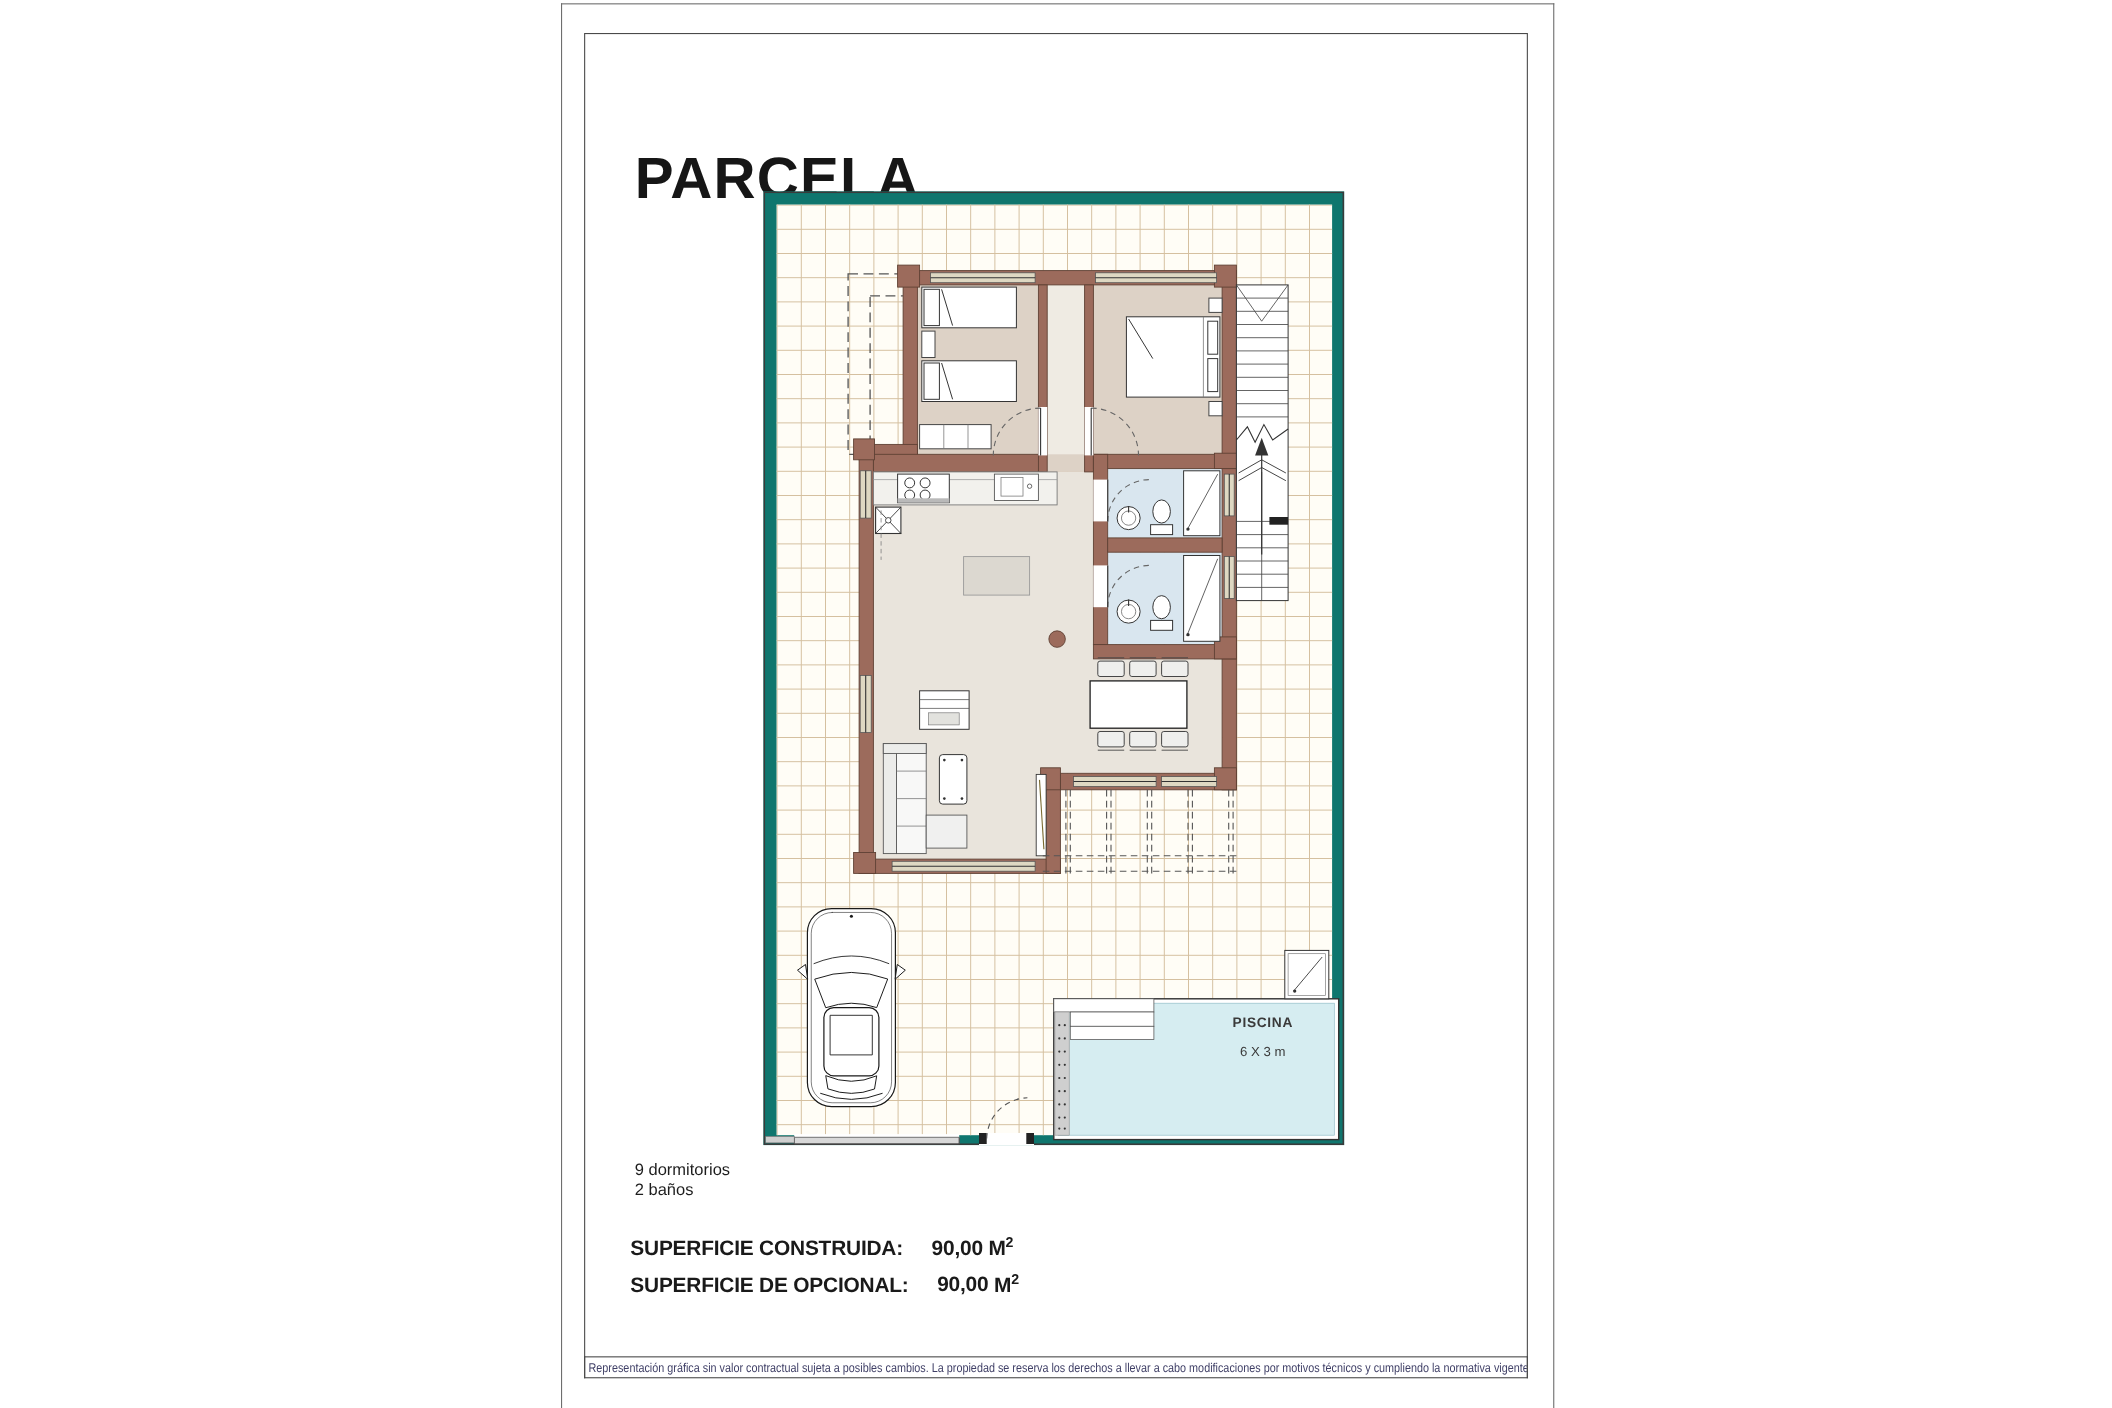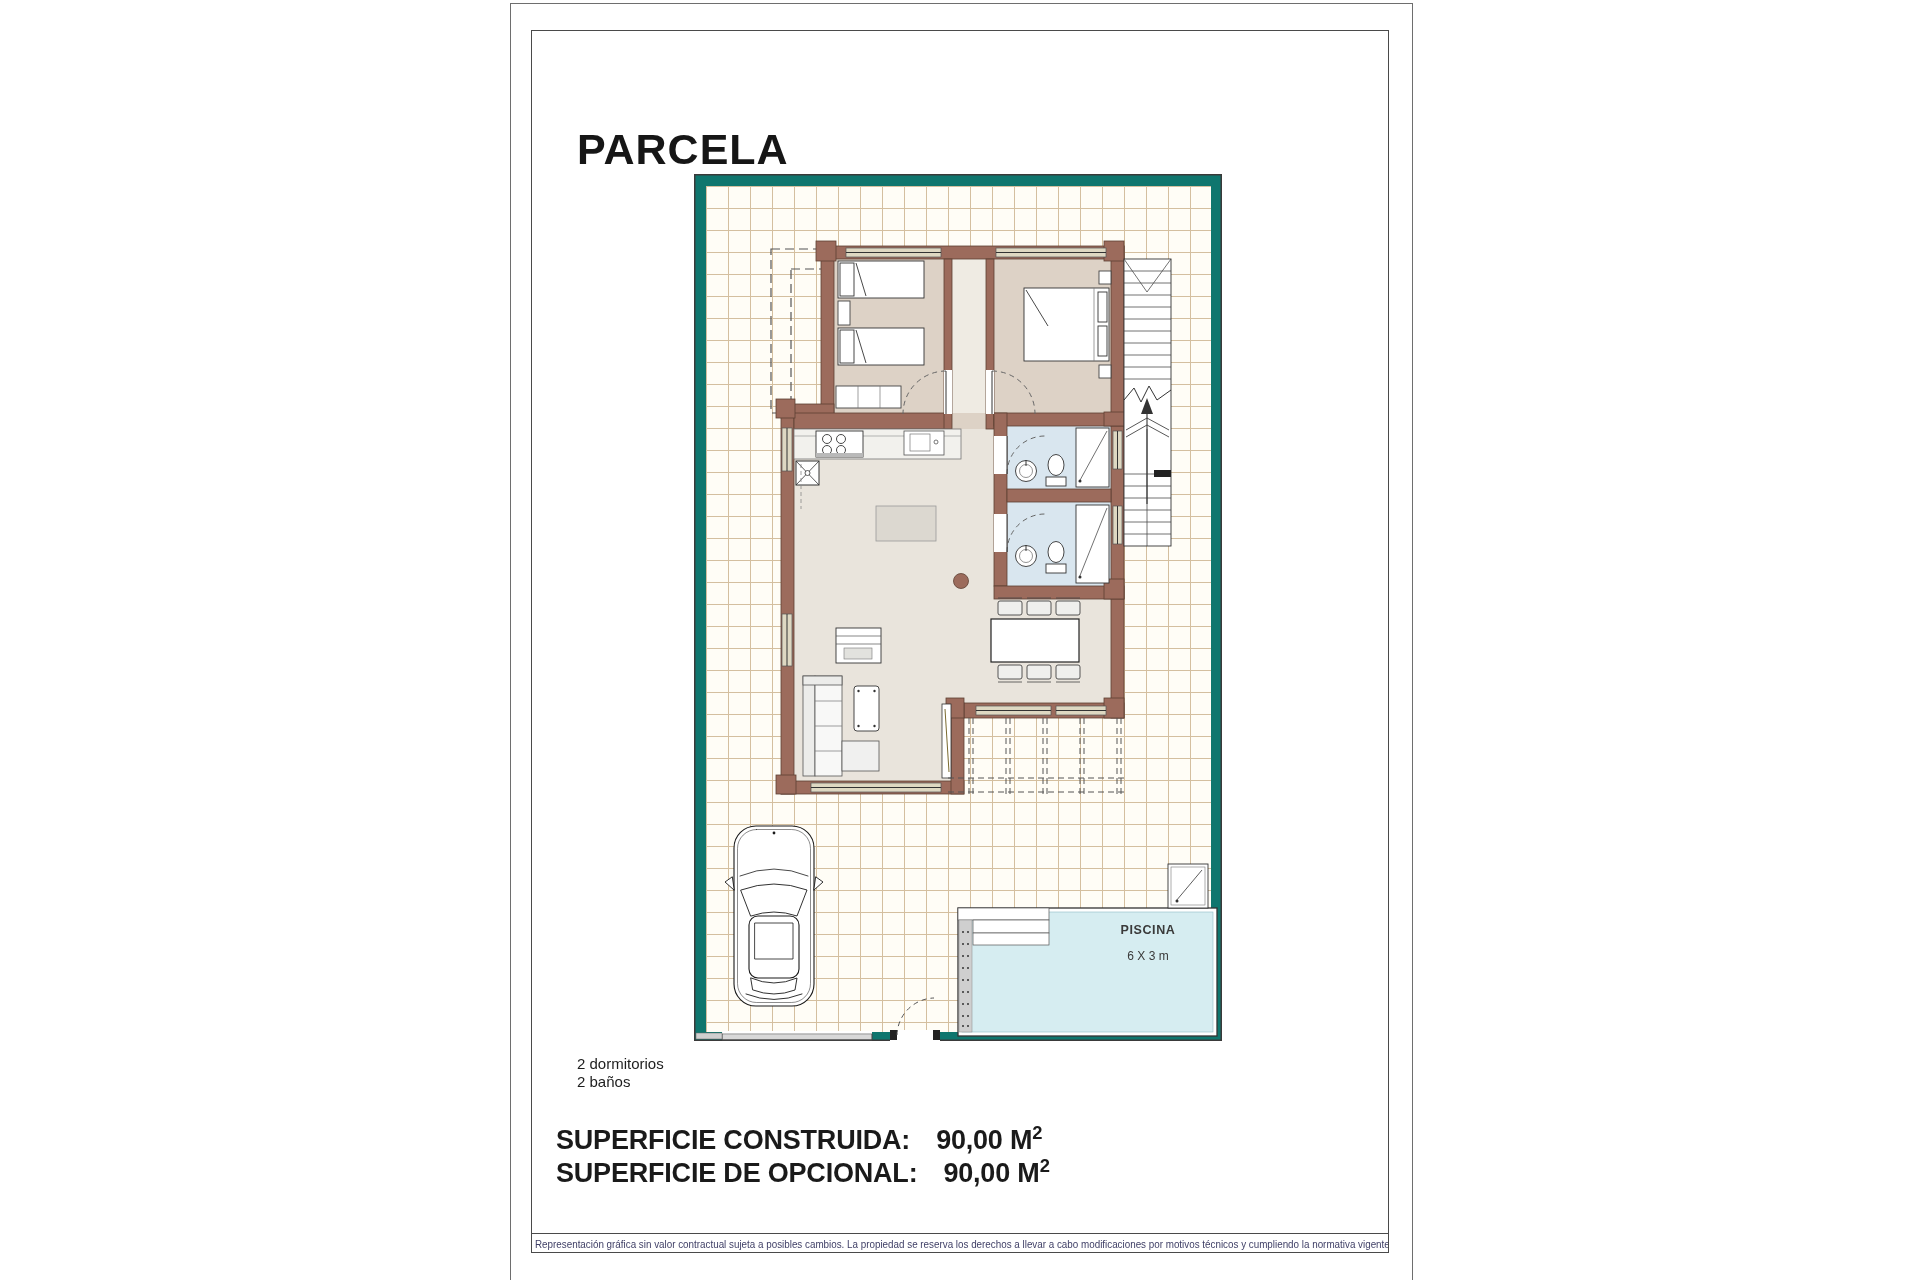--- a/index.html
+++ b/index.html
@@ -10,40 +10,40 @@
   .page{
     position:absolute;left:510px;top:3px;width:901px;height:1277px;
     background:#ffffff;border-left:1px solid #6e6e6e;border-top:1px solid #6e6e6e;border-right:1px solid #6e6e6e;
   }
   .frame{
     position:absolute;left:20px;top:26px;width:858px;height:1223px;
     border:1px solid #4a4a4a;box-sizing:border-box;background:#ffffff;
   }
   .title{
     position:absolute;left:66px;top:92px;
-    font-size:43px;font-weight:bold;letter-spacing:1px;color:#161616;
+    font-size:53px;font-weight:bold;letter-spacing:1px;color:#161616;
   }
   .plan{
     position:absolute;left:183px;top:170px;width:528px;height:867px;background:#0f766e;
   }
   .plan .grid{
     position:absolute;left:12px;top:12px;right:11px;bottom:9px;
     background-color:#fffdf6;
     background-image:
       linear-gradient(to right,#d4bf9f 1px,transparent 1px),
       linear-gradient(to bottom,#d4bf9f 1px,transparent 1px);
     background-size:22px 22px;
   }
   .plan svg{position:absolute;left:0;top:0;}
   .summary{
     position:absolute;left:66px;top:1051px;color:#1d1d1d;font-size:15px;line-height:18px;
   }
   .area-line{
-    position:absolute;left:45px;white-space:nowrap;color:#1a1a1a;
-    font-size:27px;font-weight:bold;letter-spacing:-0.2px;
+    position:absolute;left:62px;white-space:nowrap;color:#1a1a1a;
+    font-size:19px;font-weight:bold;letter-spacing:-0.2px;
   }
   .area-line .value{margin-left:26px;}
   .area-line sup{font-size:0.68em;}
   .disclaimer{
     position:absolute;left:20px;top:1229px;width:858px;height:20px;
     border-top:1px solid #4a4a4a;border-left:1px solid #4a4a4a;border-right:1px solid #4a4a4a;
     box-sizing:border-box;display:flex;align-items:center;padding-left:3px;overflow:hidden;
   }
   .disclaimer-text{
     font-size:11.5px;color:#3f3f66;white-space:nowrap;
@@ -365,21 +365,21 @@
         <rect x="2" y="859" width="26" height="6" fill="#cfcfcf" stroke="#666" stroke-width="0.5"></rect>
         <rect x="196" y="856" width="50" height="11" fill="#fff" stroke="none"></rect>
         <rect x="196" y="856" width="7" height="10" fill="#222"></rect>
         <rect x="239" y="856" width="7" height="10" fill="#222"></rect>
         <path d="M203,861 A38,38 0 0 1 240,824" fill="none" stroke="#555" stroke-width="1" stroke-dasharray="5,4"></path>
       </g>
     </svg>
   </div>
 
   <div class="summary">
-    <div>2 dormitorios</div>
+    <div>9 dormitorios</div>
     <div>2 baños</div>
   </div>
 
   <div class="area-line" style="top:1118px;">
     <span>SUPERFICIE CONSTRUIDA:</span><span class="value">90,00</span>&nbsp;<span>M</span><sup>2</sup>
   </div>
   <div class="area-line" style="top:1151px;">
     <span>SUPERFICIE DE OPCIONAL:</span><span class="value">90,00</span>&nbsp;<span>M</span><sup>2</sup>
   </div>
 

